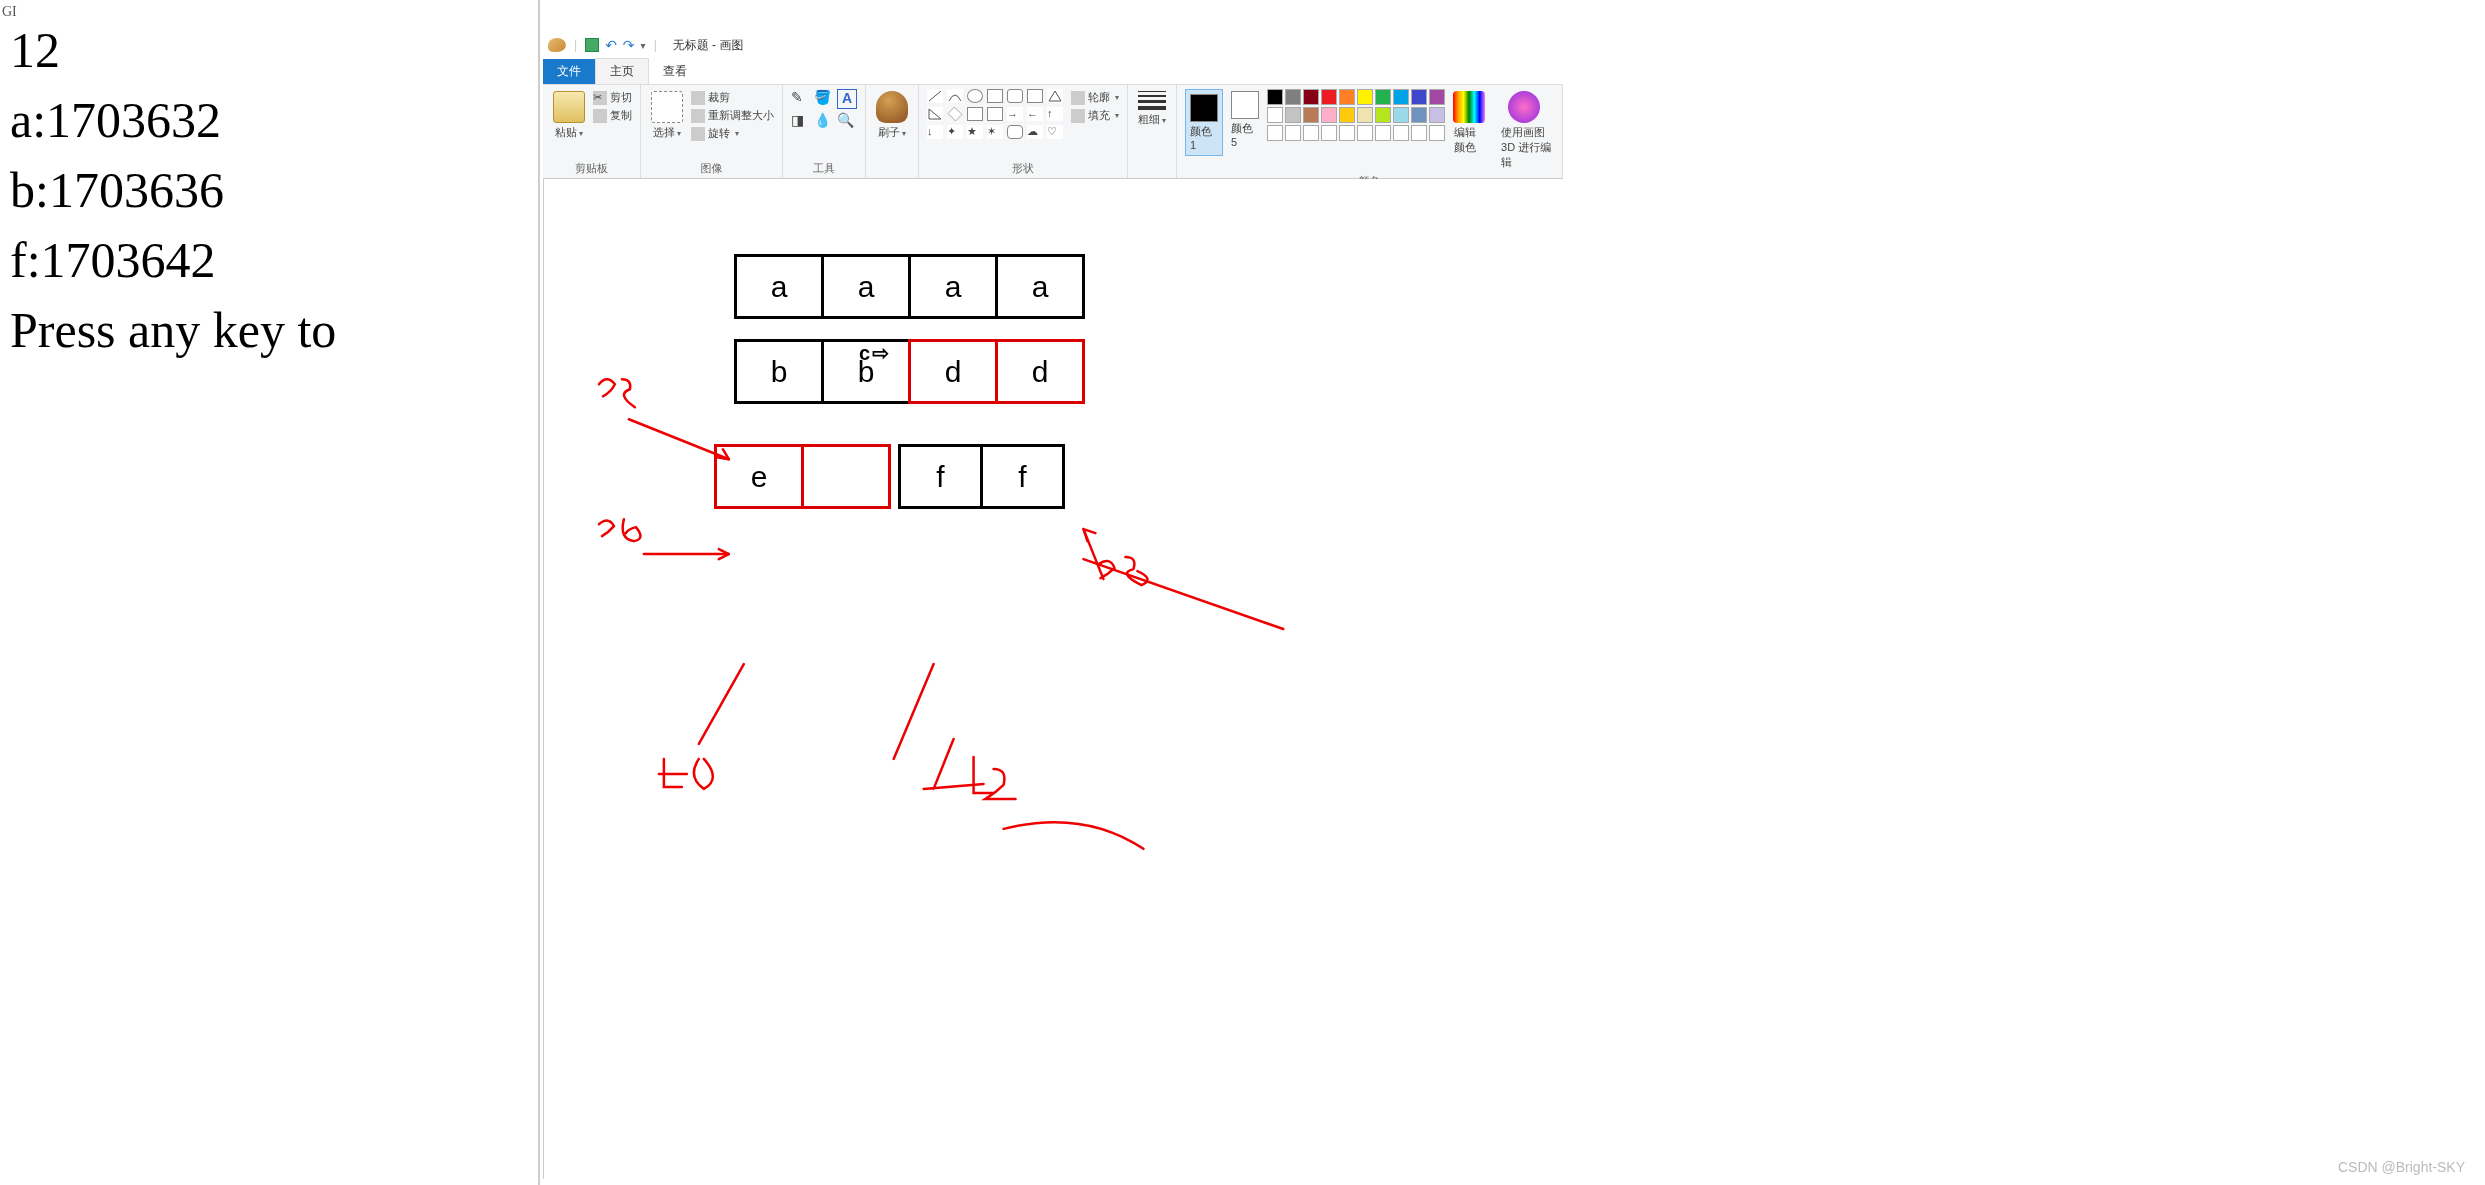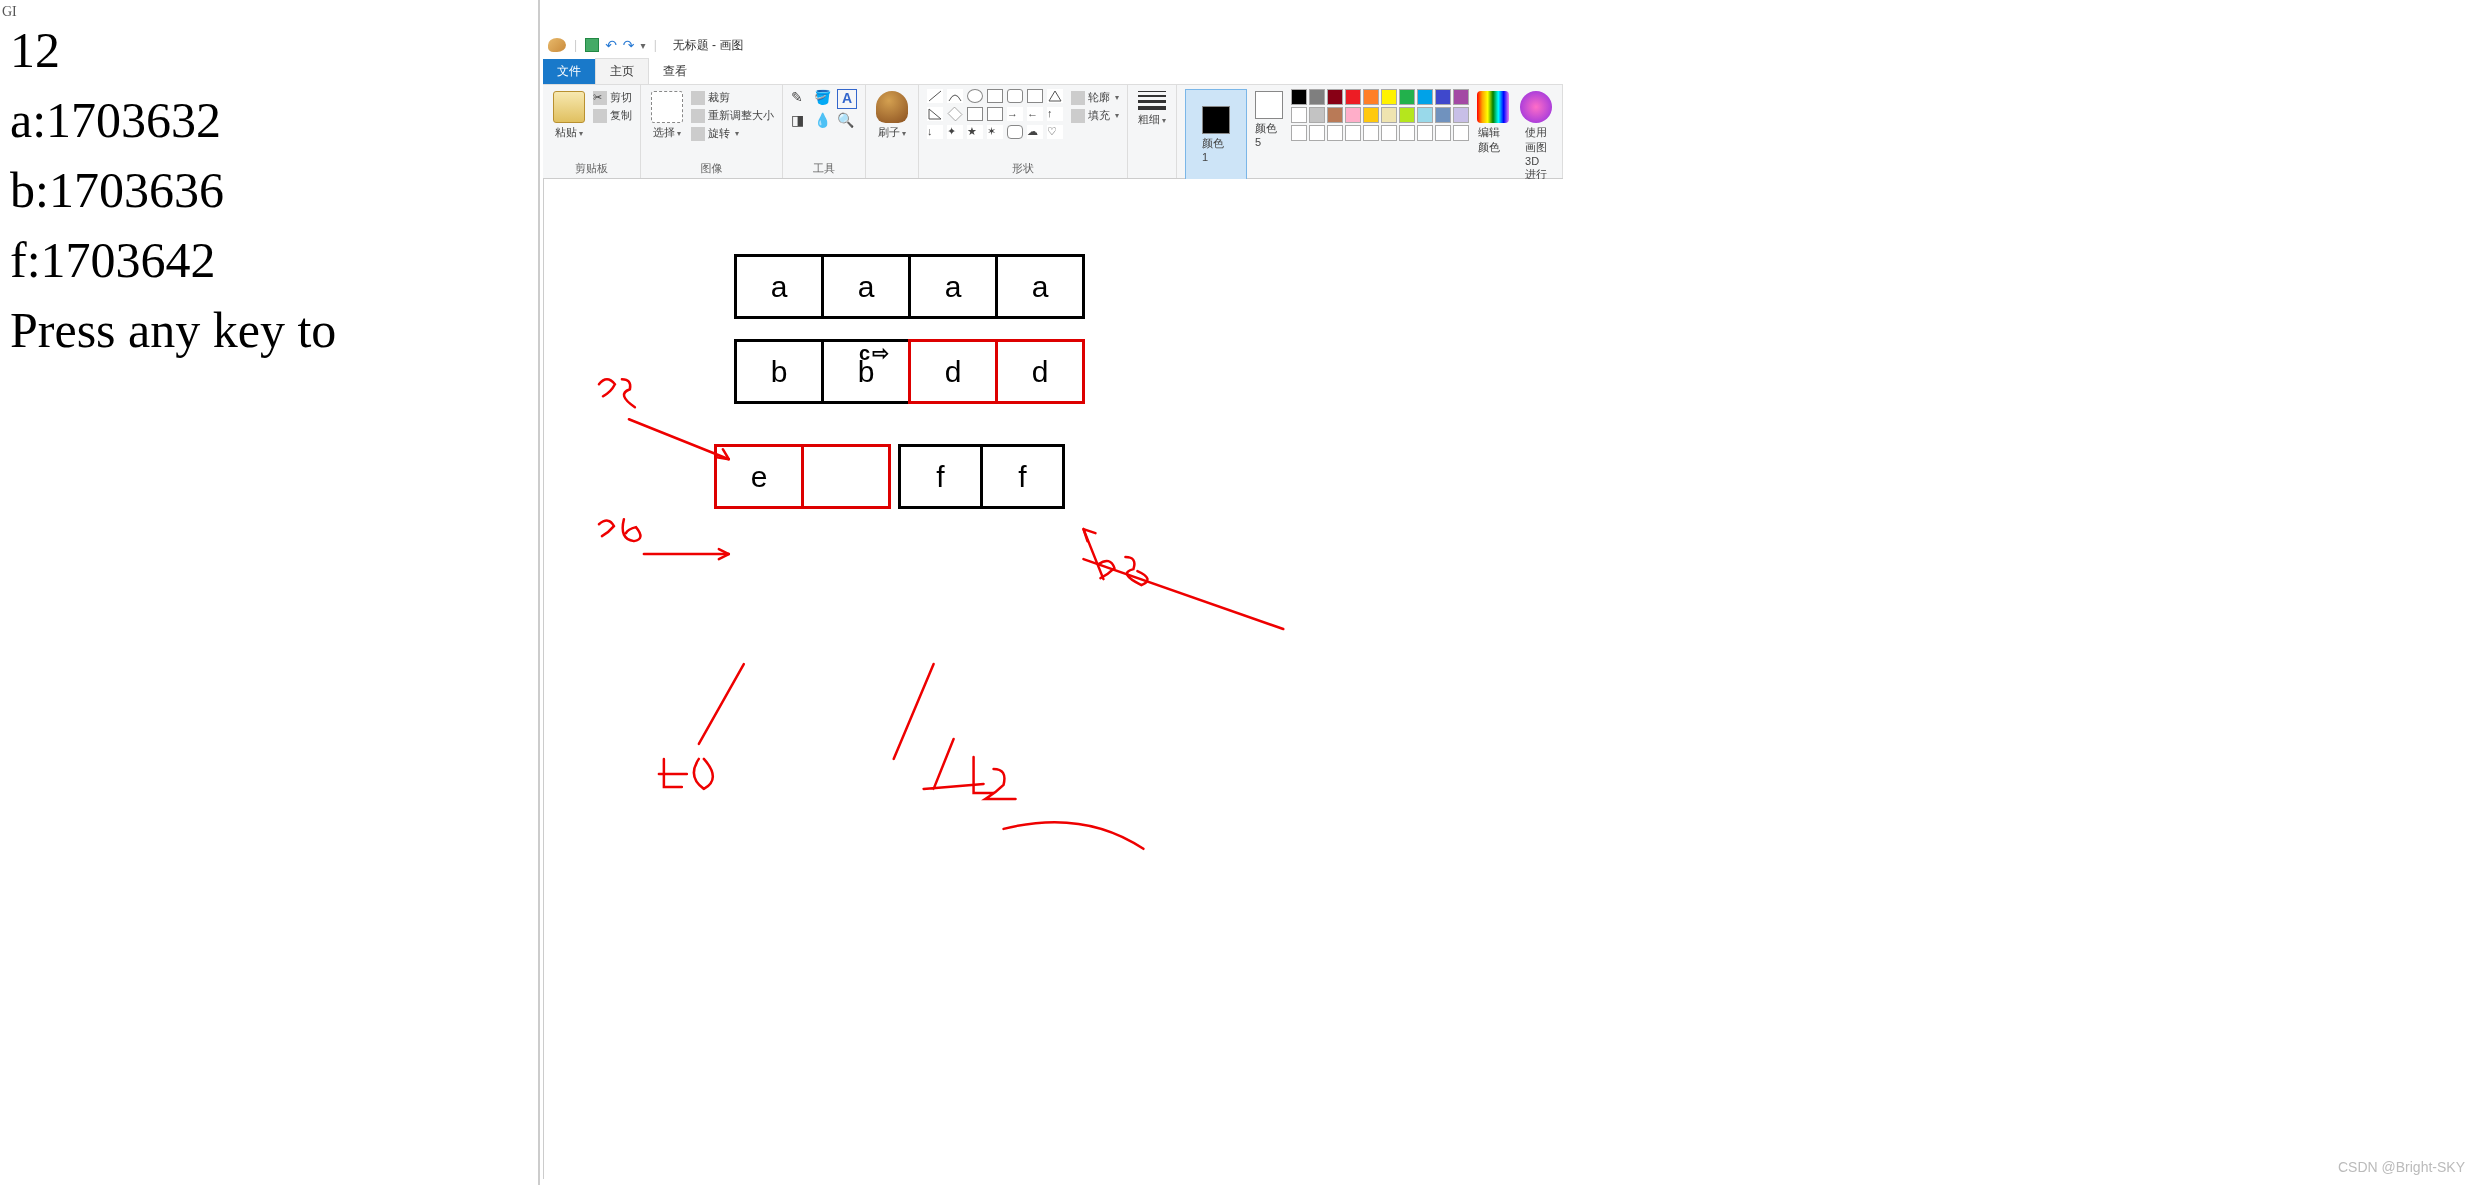--- a/index.html
+++ b/index.html
@@ -234,21 +234,21 @@
               <div></div>
             </div>
           <span class="dd-arrow">粗细</span>
         </div>
       </div>
       <div class="ribbon-group-label"></div>
     </div>
 
     <div class="ribbon-group" style="flex:1;">
       <div class="ribbon-group-content">
-        <div class="rbtn" style="background:#cde4f7;padding:16px;border:1px solid #7ab6e8;">
+        <div class="rbtn" style="background:#cde4f7;padding:4px;border:1px solid #7ab6e8;">
           <div class="color-current" style="background:#000000"></div>
           <span>颜色 1</span>
         </div>
         <div class="rbtn">
           <div class="color-current" style="background:#ffffff"></div>
           <span>颜色 5</span>
         </div>
         <div class="color-grid" id="palette-grid">
             <div class="swatch" style="background: rgb(0, 0, 0);"></div>
             <div class="swatch" style="background: rgb(127, 127, 127);"></div>

